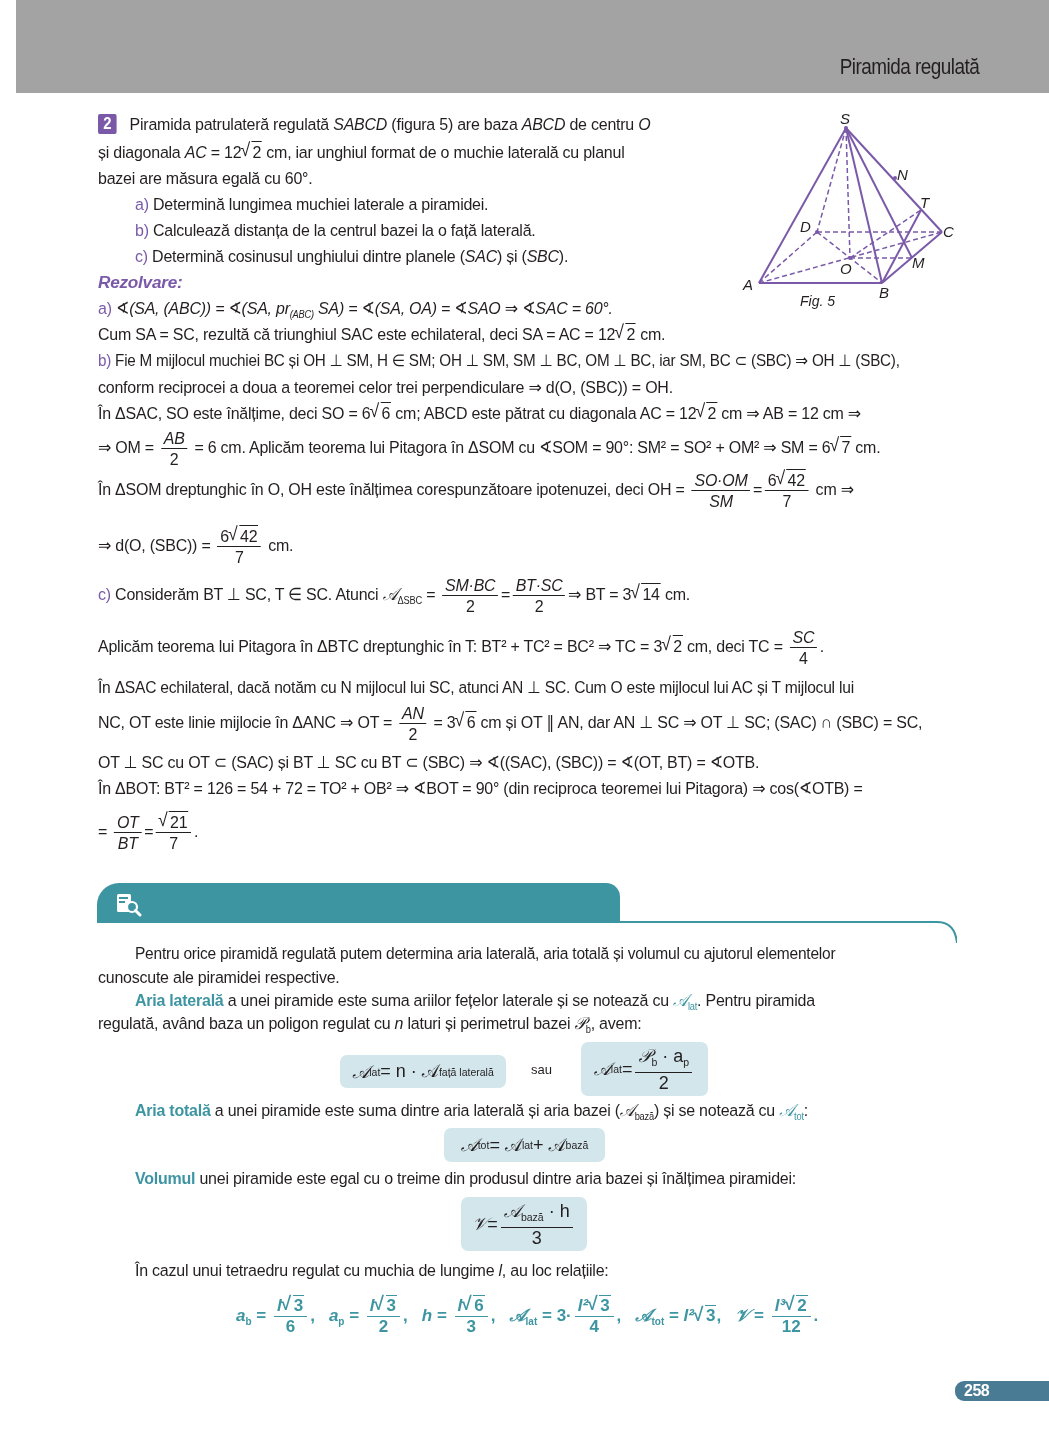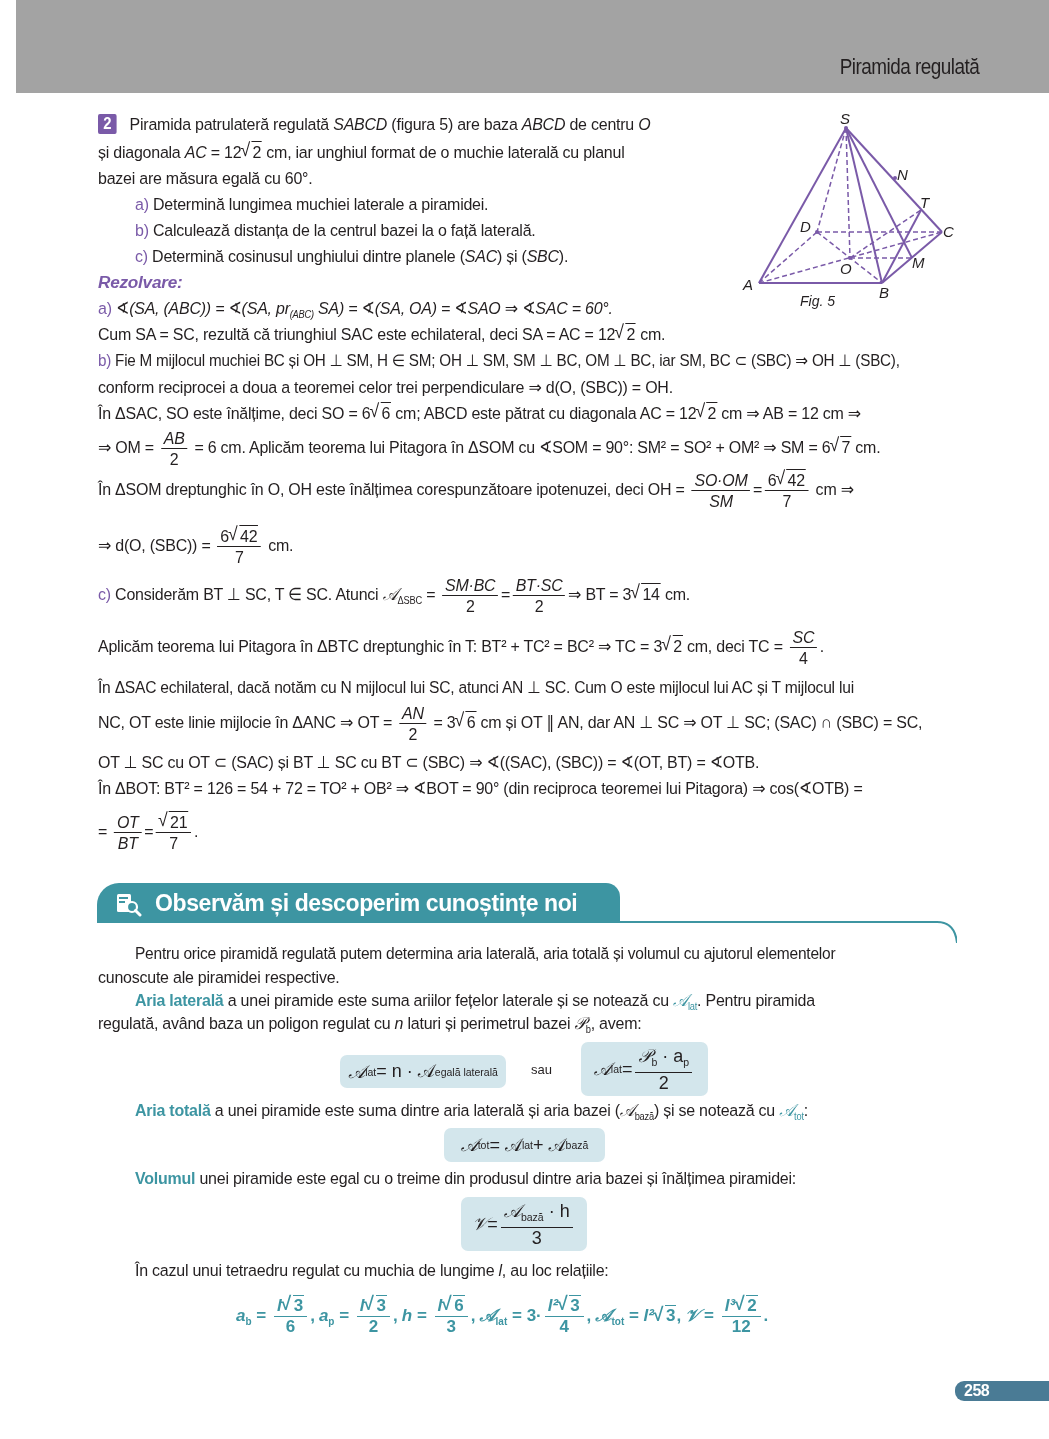--- a/index.html
+++ b/index.html
@@ -25,21 +25,21 @@
   .figure svg { width: 100%; height: 100%; }
   .section-header { position: absolute; left: 97px; top: 883px; width: 523px; height: 40px; background: #3d95a2; border-radius: 22px 14px 0 0; }
   .section-header-title { position: absolute; left: 58px; top: 7px; color: #fff; font-weight: bold; font-size: 23px; letter-spacing: -0.4px; }
   .section-icon { position: absolute; left: 18px; top: 8px; width: 28px; height: 26px; }
   .section-underline { position: absolute; left: 97px; top: 921px; width: 860px; height: 24px; }
   .teal { color: #3d95a2; }
   .tealbold { color: #3d95a2; font-weight: bold; }
   .formula-box { position: absolute; background: #d3e6ec; border-radius: 7px; display: flex; align-items: center; justify-content: center; font-size: 18px; white-space: nowrap; }
   .script { font-family: "DejaVu Serif", serif; font-style: italic; }
   .small-sub { font-size: 10.5px; vertical-align: -4px; }
-  .teal-formulas { position: absolute; left: 236px; top: 1296px; color: #3d95a2; font-weight: bold; white-space: nowrap; font-size: 17px; display: flex; align-items: center; gap: 4px; }
+  .teal-formulas { position: absolute; left: 236px; top: 1296px; color: #3d95a2; font-weight: bold; white-space: nowrap; font-size: 17px; display: flex; align-items: center; gap: 14px; }
   .teal-formulas .frac .num { border-bottom-color: #3d95a2; }
   .teal-formulas .sqrt .rad { border-top-color: #3d95a2; }
   .page-number-tab { position: absolute; left: 955px; top: 1381px; width: 94px; height: 20px; background: #4a7b95; border-radius: 9px 0 0 9px; color: #fff; font-weight: bold; font-size: 16px; padding-left: 9px; line-height: 20px; letter-spacing: -0.5px; }
 </style>
 </head>
 <body>
 
 <div class="header-band">
   <div class="running-title">Piramida regulată</div>
 </div>
@@ -149,42 +149,41 @@
 </div>
 
 <div class="section-header">
   <svg class="section-icon" viewBox="0 0 28 26">
     <rect x="2" y="3" width="14" height="18" rx="1.5" fill="#fff"></rect>
     <rect x="4" y="6" width="9" height="2" fill="#3d95a2"></rect>
     <rect x="4" y="10" width="6" height="2" fill="#3d95a2"></rect>
     <circle cx="17" cy="16" r="5" fill="#3d95a2" stroke="#fff" stroke-width="2.2"></circle>
     <line x1="20.5" y1="19.5" x2="25" y2="24" stroke="#fff" stroke-width="3" stroke-linecap="round"></line>
   </svg>
-  <div class="section-header-title">Observăm și descoperim cunoștințe noi</div>
 </div>
 <svg class="section-underline" viewBox="0 0 860 24">
   <path d="M0 1 H840 Q858 1 860 22" stroke="#3d95a2" stroke-width="2" fill="none"></path>
 </svg>
 
 <div class="content" style="top:0;">
   <div class="line cond" style="top:943px; left:37px; font-size:16.7px;">Pentru orice piramidă regulată putem determina aria laterală, aria totală și volumul cu ajutorul elementelor</div>
   <div class="line cond" style="top:966px;">cunoscute ale piramidei respective.</div>
   <div class="line cond" style="top:989px; left:37px;">
     <span class="tealbold">Aria laterală</span><span> a unei piramide este suma ariilor fețelor laterale și se notează cu </span><span class="script teal">𝒜</span><sub class="teal">lat</sub><span>. Pentru piramida</span>
   </div>
   <div class="line cond" style="top:1012px;">
     <span>regulată, având baza un poligon regulat cu </span><i>n</i><span> laturi și perimetrul bazei </span><span class="script">𝒫</span><sub>b</sub><span>, avem:</span>
   </div>
 </div>
 
 <div class="formula-box" style="left:340px; top:1055px; width:166px; height:33px;">
   <span class="script">𝒜</span>
     <span class="small-sub">lat</span>
     <span> = n · 𝒜</span>
-    <span class="small-sub">egală laterală</span>
+    <span class="small-sub">față laterală</span>
 </div>
 <div style="position:absolute; left:531px; top:1062px; font-size:13px;">sau</div>
 <div class="formula-box" style="left:581px; top:1042px; width:127px; height:54px;">
   <span class="script">𝒜</span>
     <span class="small-sub">lat</span>
     <span> = </span>
     <span class="frac">
       <span class="num"><span class="script">𝒫</span><span class="small-sub">b</span><span> · a</span><span class="small-sub">p</span></span>
       <span class="den">2</span>
     </span>

